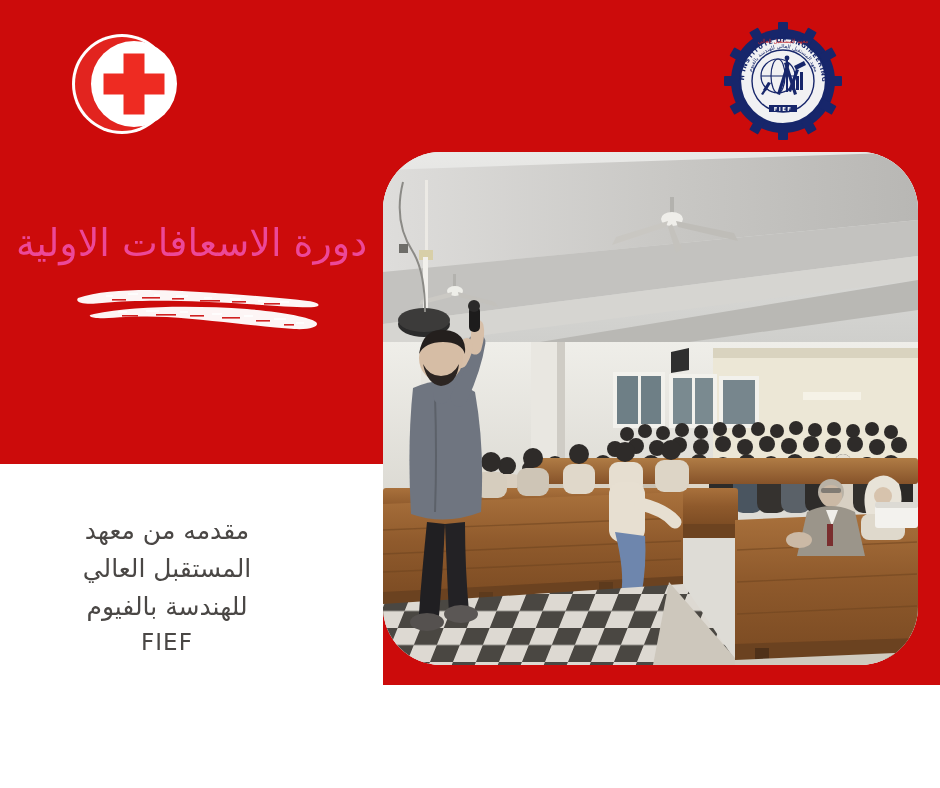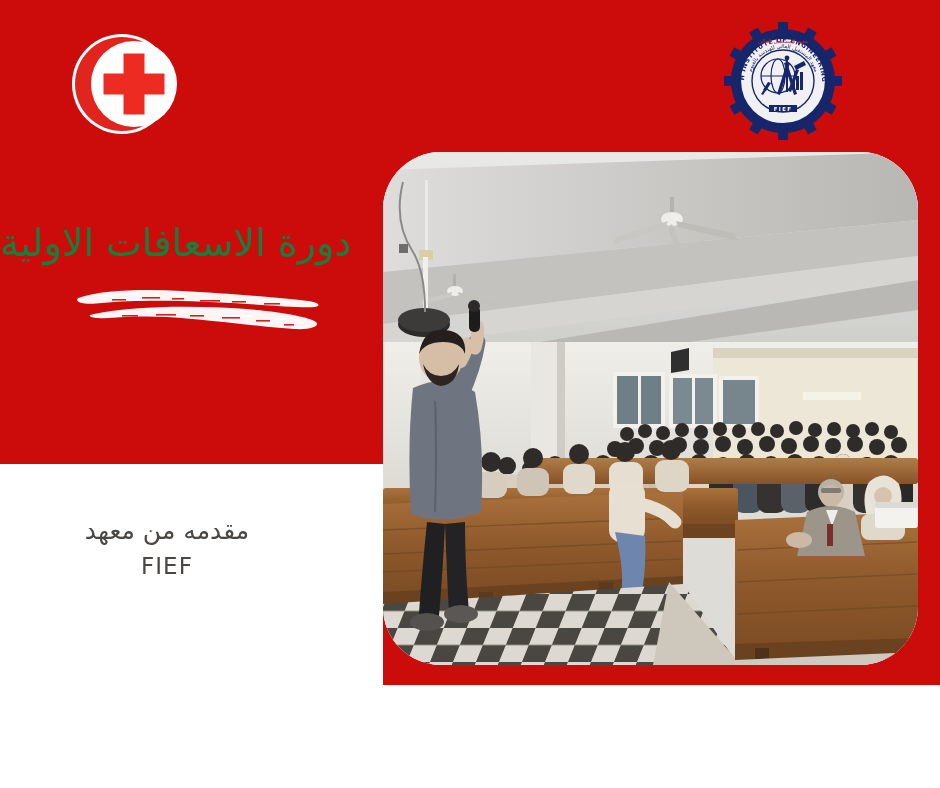--- a/index.html
+++ b/index.html
@@ -67,26 +67,26 @@
     z-index: 5;
   }
 
   
   .title-ar {
     position: absolute;
     left: 0px;
     top: 216px;
     width: 383px;
     z-index: 6;
-    color: #15803d;
+    color: #ec4899;
     font-size: 38px;
     line-height: 54px;
     font-weight: 400;
     direction: rtl;
-    text-align: left;
+    text-align: center;
     white-space: nowrap;
     letter-spacing: 0px;
   }
 
   
   .brush {
     position: absolute;
     left: 72px;
     top: 284px;
     width: 256px;
@@ -540,16 +540,18 @@
 
         <ellipse cx="58" cy="206" rx="22" ry="24" fill="#d6bda5"></ellipse>
         <path d="M36 202 q4 -26 26 -24 q22 2 20 24 q-4 -12 -22 -12 q-18 0 -24 12 z" fill="#241f1d"></path>
         <path d="M40 212 q4 20 18 22 q16 -2 18 -22 q-6 12 -18 12 q-12 0 -18 -12 z" fill="#2c2522"></path>
       </g>
     </svg>
   </div>
 
   <div class="caption">
     <div class="line">مقدمه من معهد</div>
+    <div class="line">المستقبل العالي</div>
+    <div class="line">للهندسة بالفيوم</div>
     <div class="abbr">FIEF</div>
   </div>
 
 </div>
 
 </body></html>

